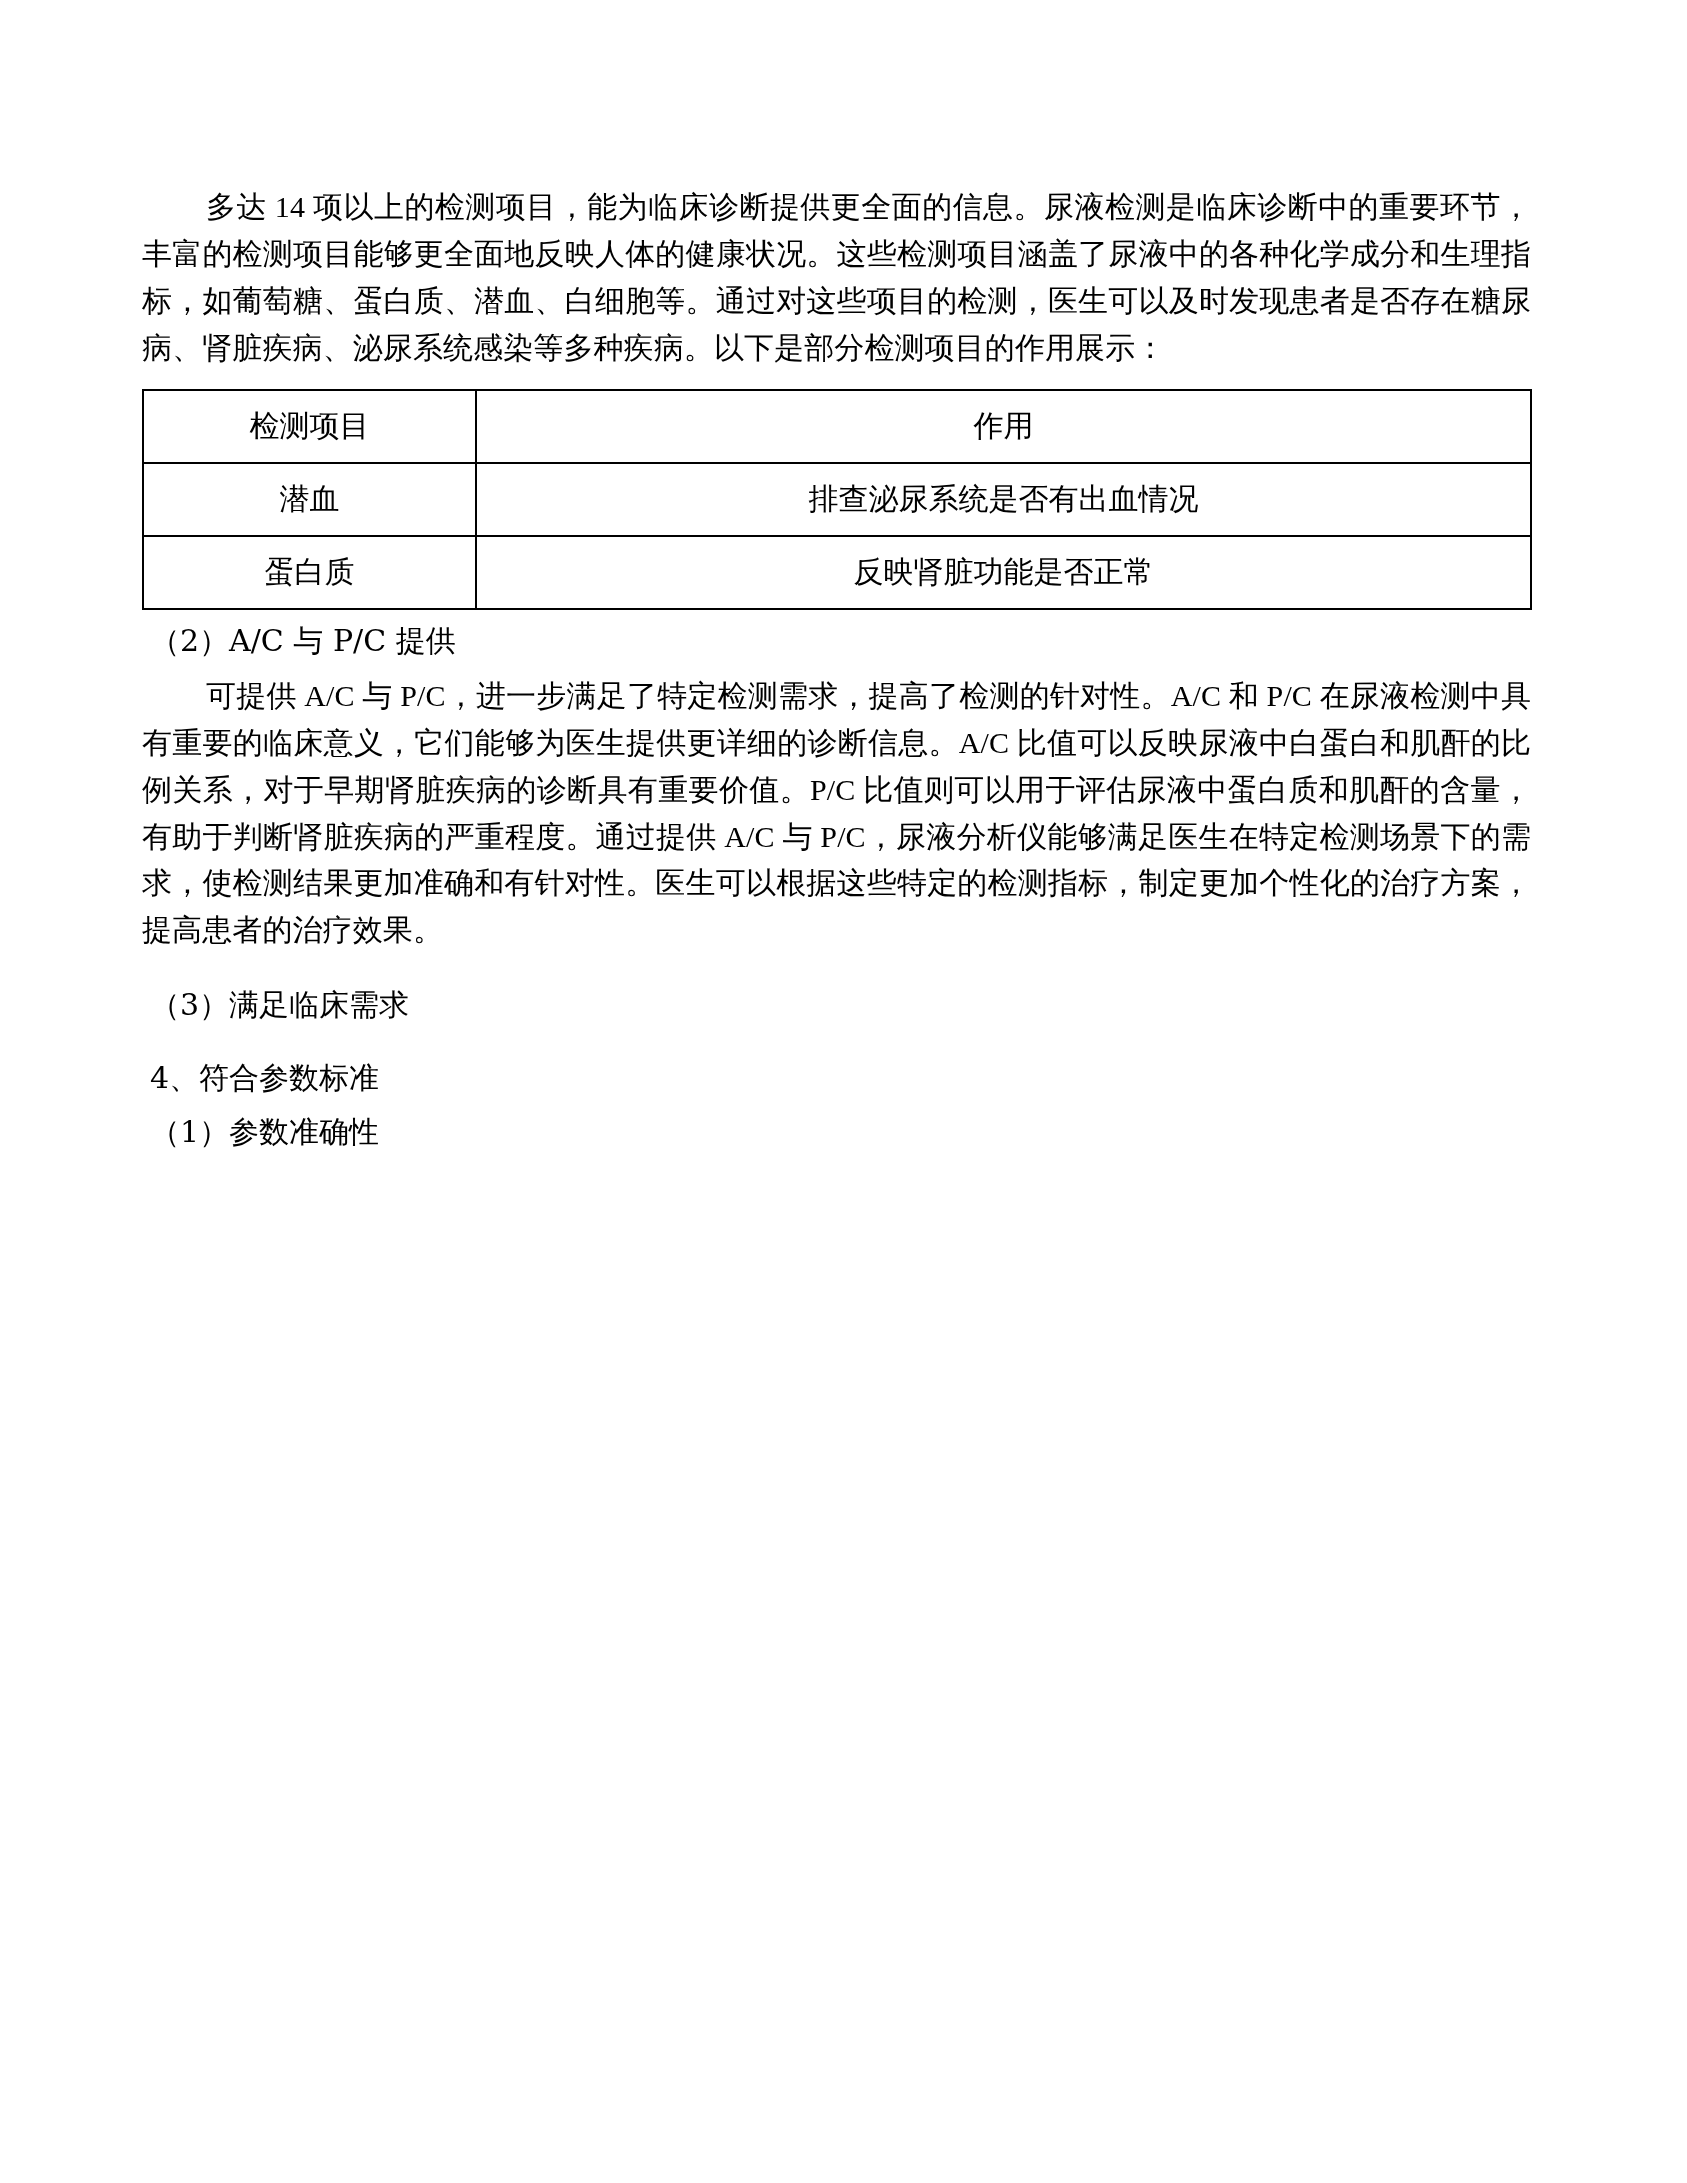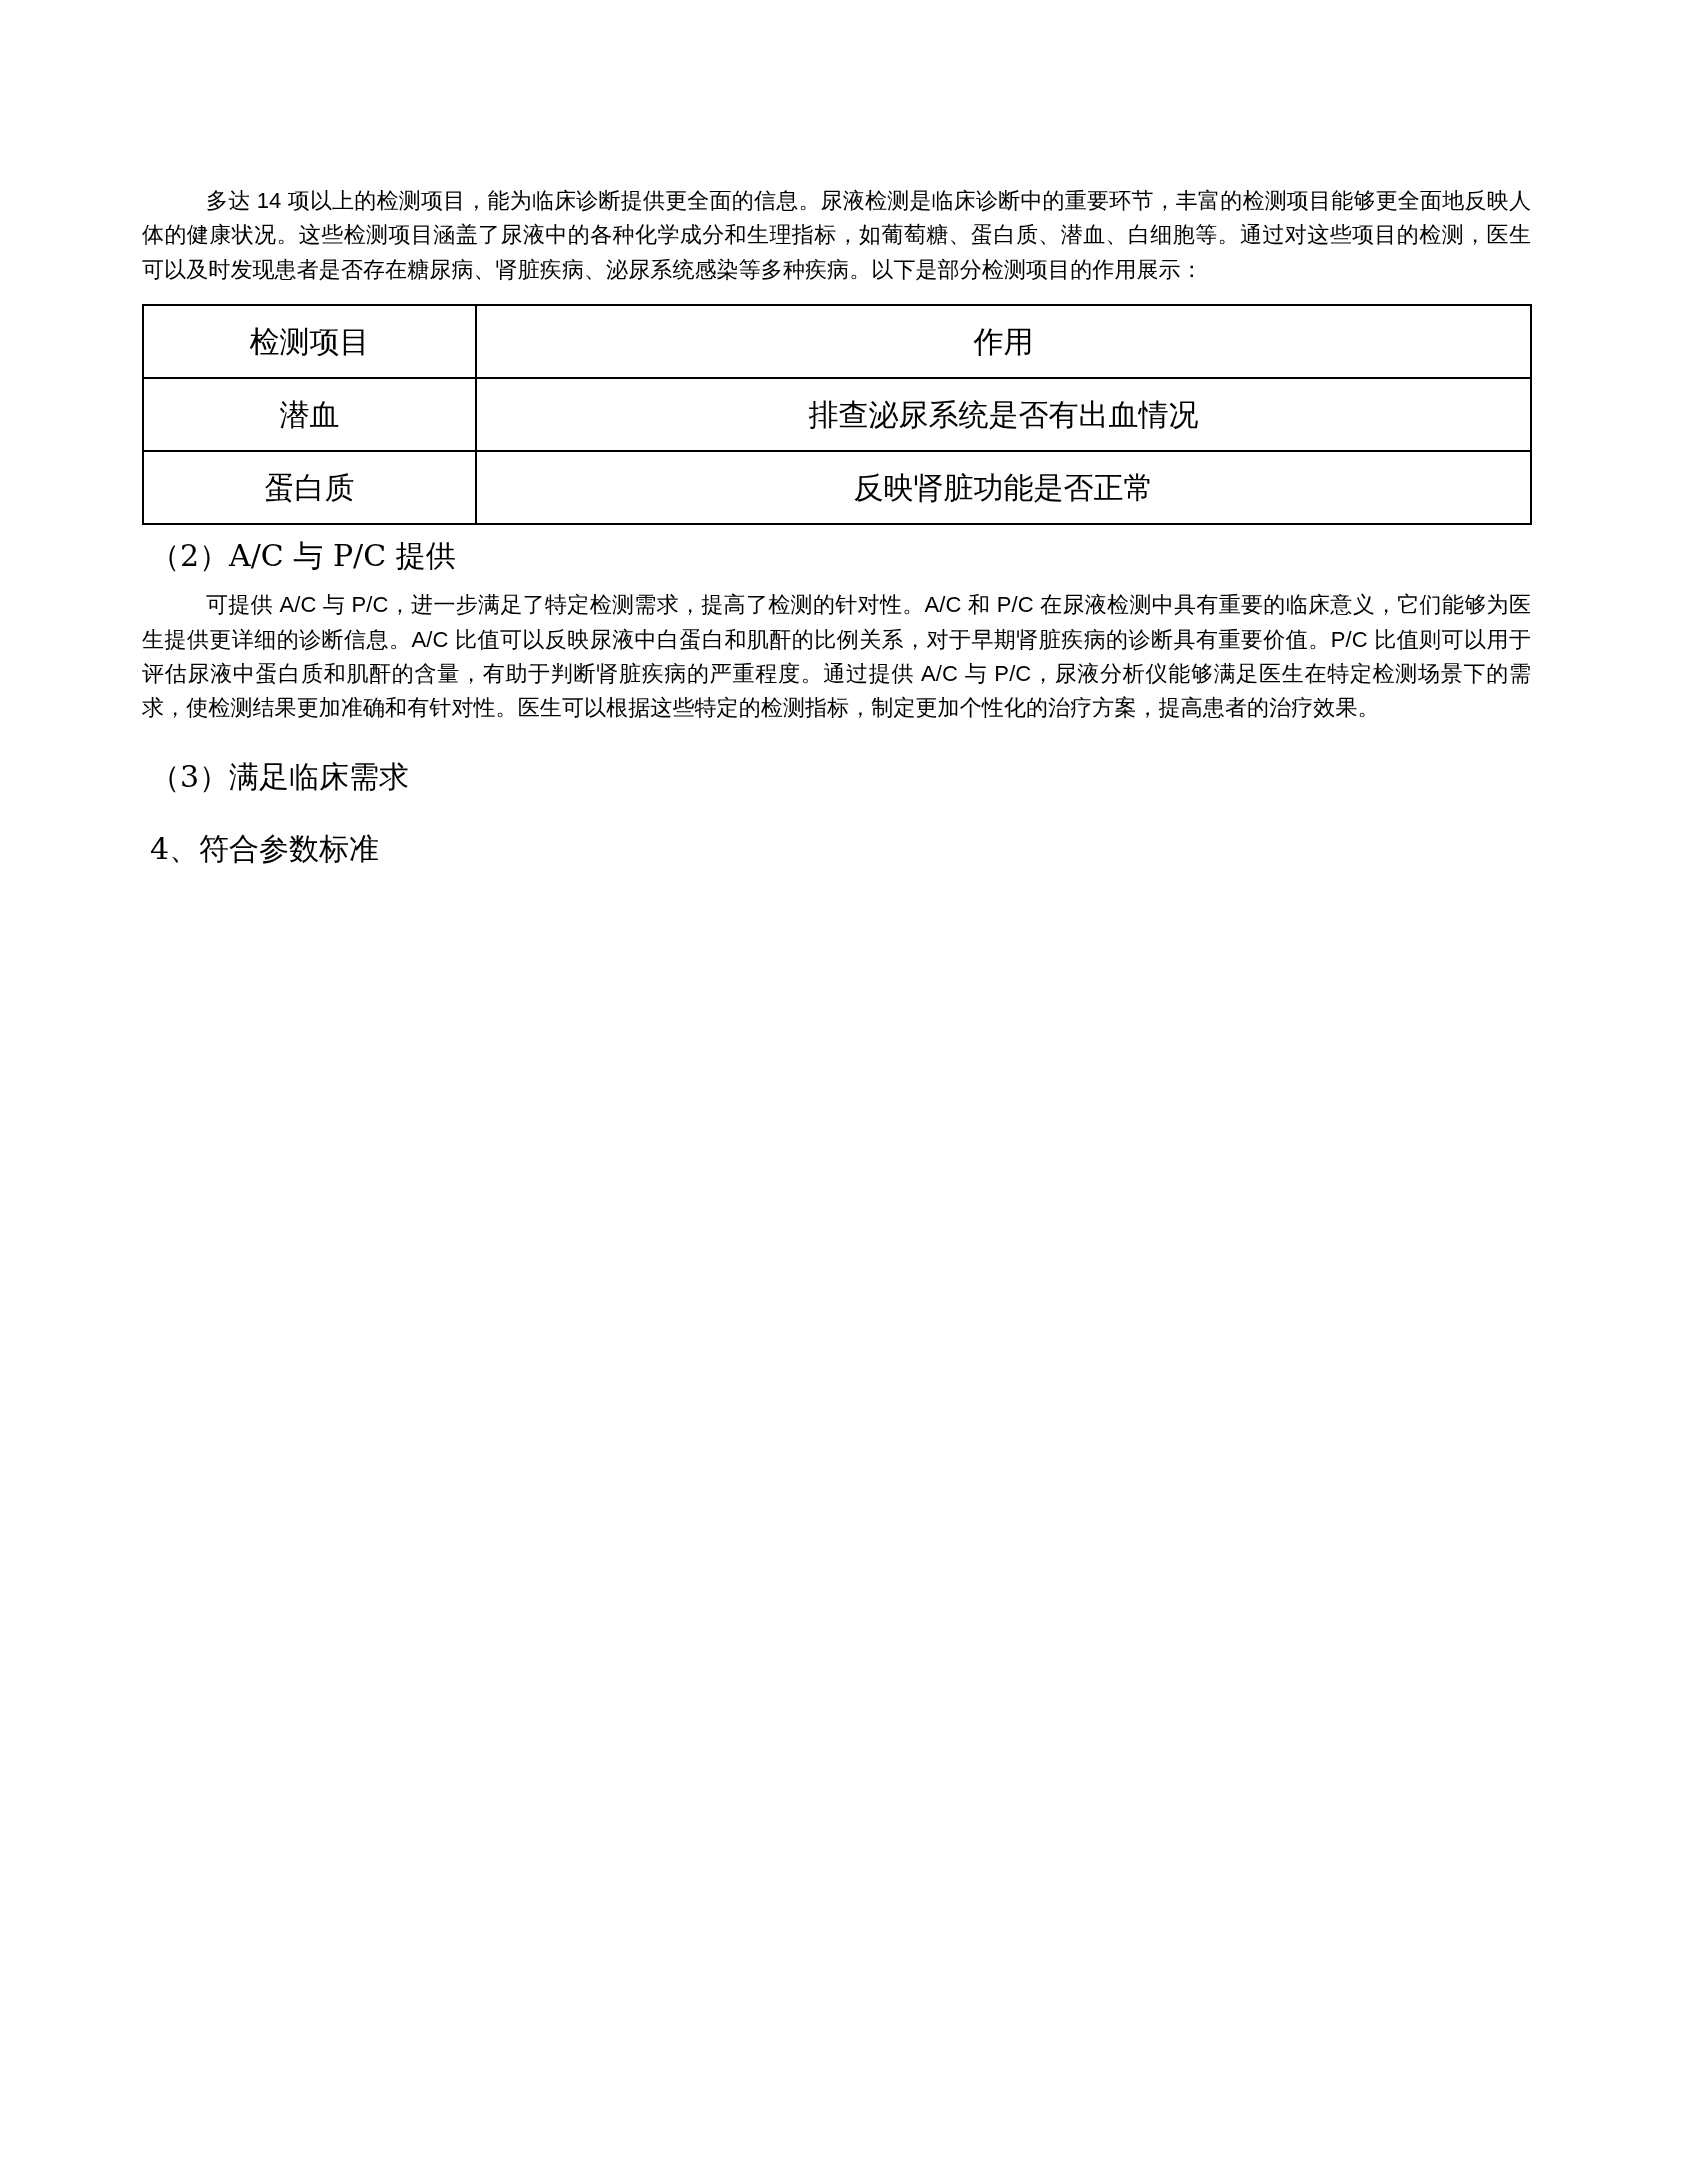--- a/index.html
+++ b/index.html
@@ -23,27 +23,27 @@
     background: #ffffff;
   }
   .content {
     position: absolute;
     left: 142px;
     top: 184px;
     width: 1389px;
   }
   p.body-text {
     margin: 0;
-    font-size: 22px;
+    font-size: 30px;
     line-height: 1.565;
     text-align: justify;
     text-justify: inter-ideograph;
     text-indent: 0;
     letter-spacing: 0.1px;
-    font-family: Liberation Sans, sans-serif;
+    font-family: Liberation Serif, serif;
   }
   p.indent {
     text-indent: 64px;
   }
   p.heading-line {
     margin: 8px;
     font-size: 30px;
     line-height: 1.565;
     text-align: left;
     font-family: "DejaVu Serif", "Liberation Serif", serif;
@@ -102,16 +102,17 @@
 
     <div class="gap-md"></div>
 
     <p class="heading-line">（3）满足临床需求</p>
 
 
     <div class="gap-sm"></div>
 
     <p class="heading-line">4、符合参数标准</p>
 
+    <p class="heading-line">（1）参数准确性</p>
 
   </div>
 </div>
 
 
 </body></html>

